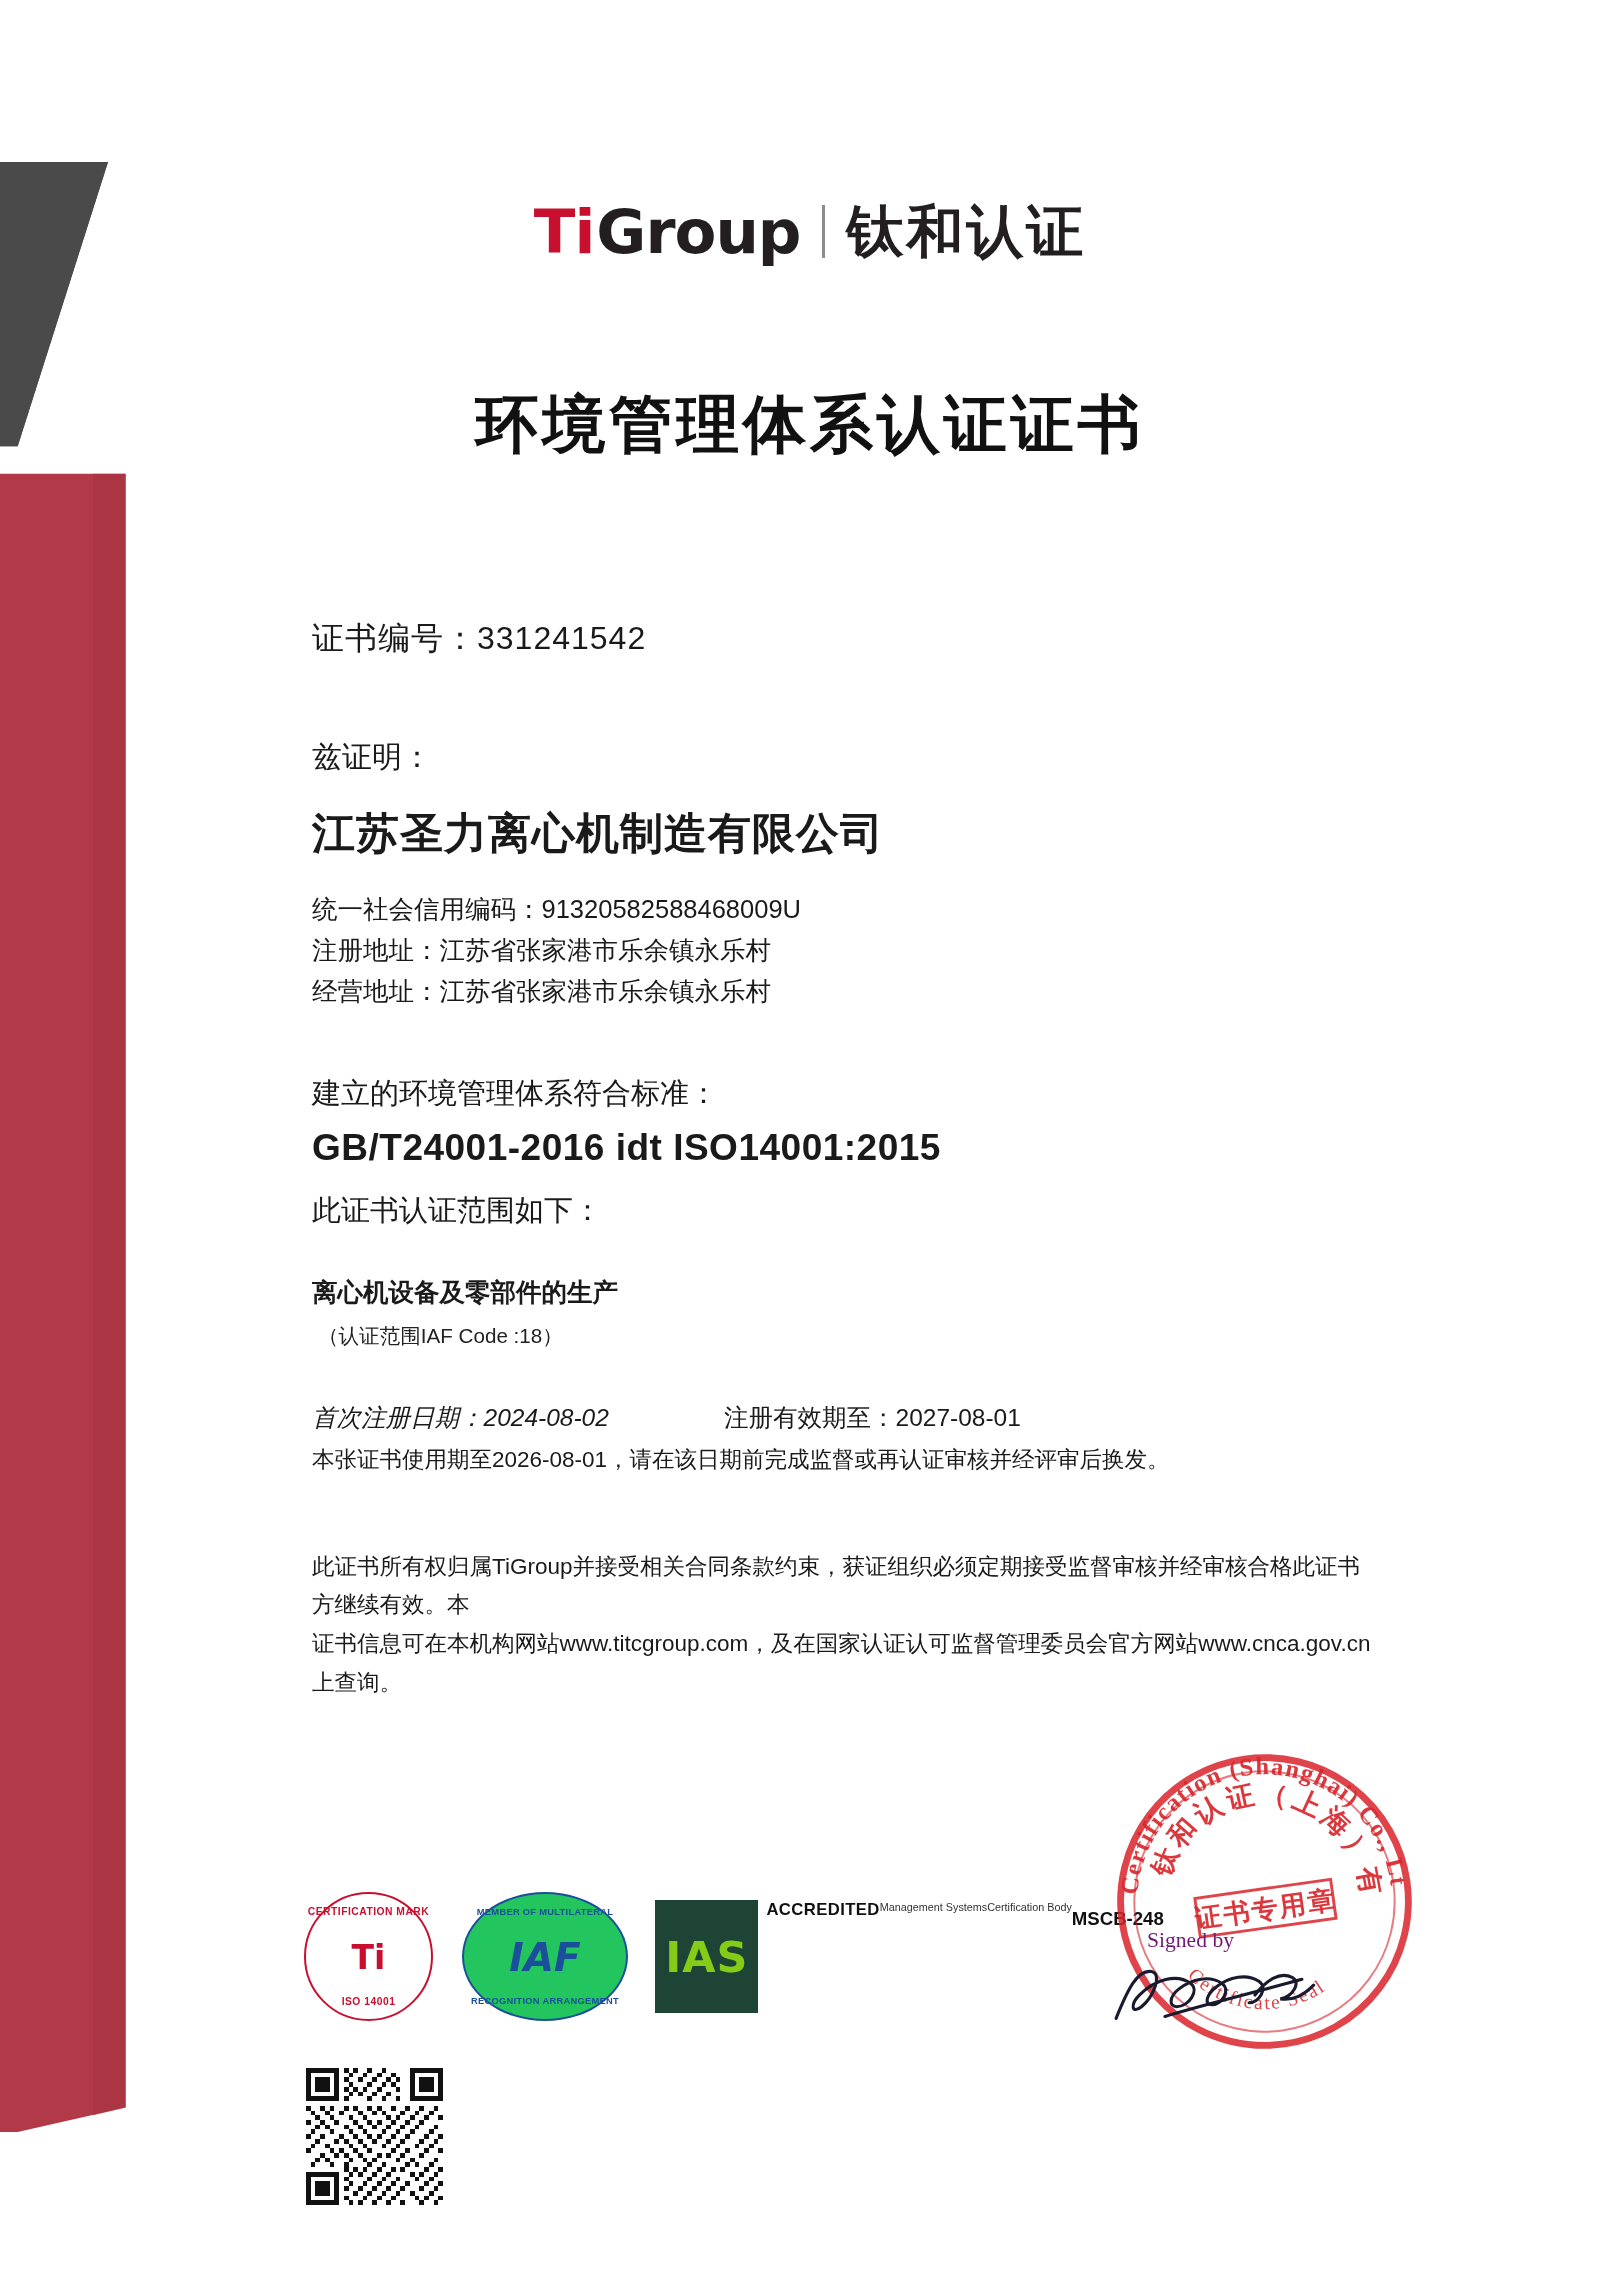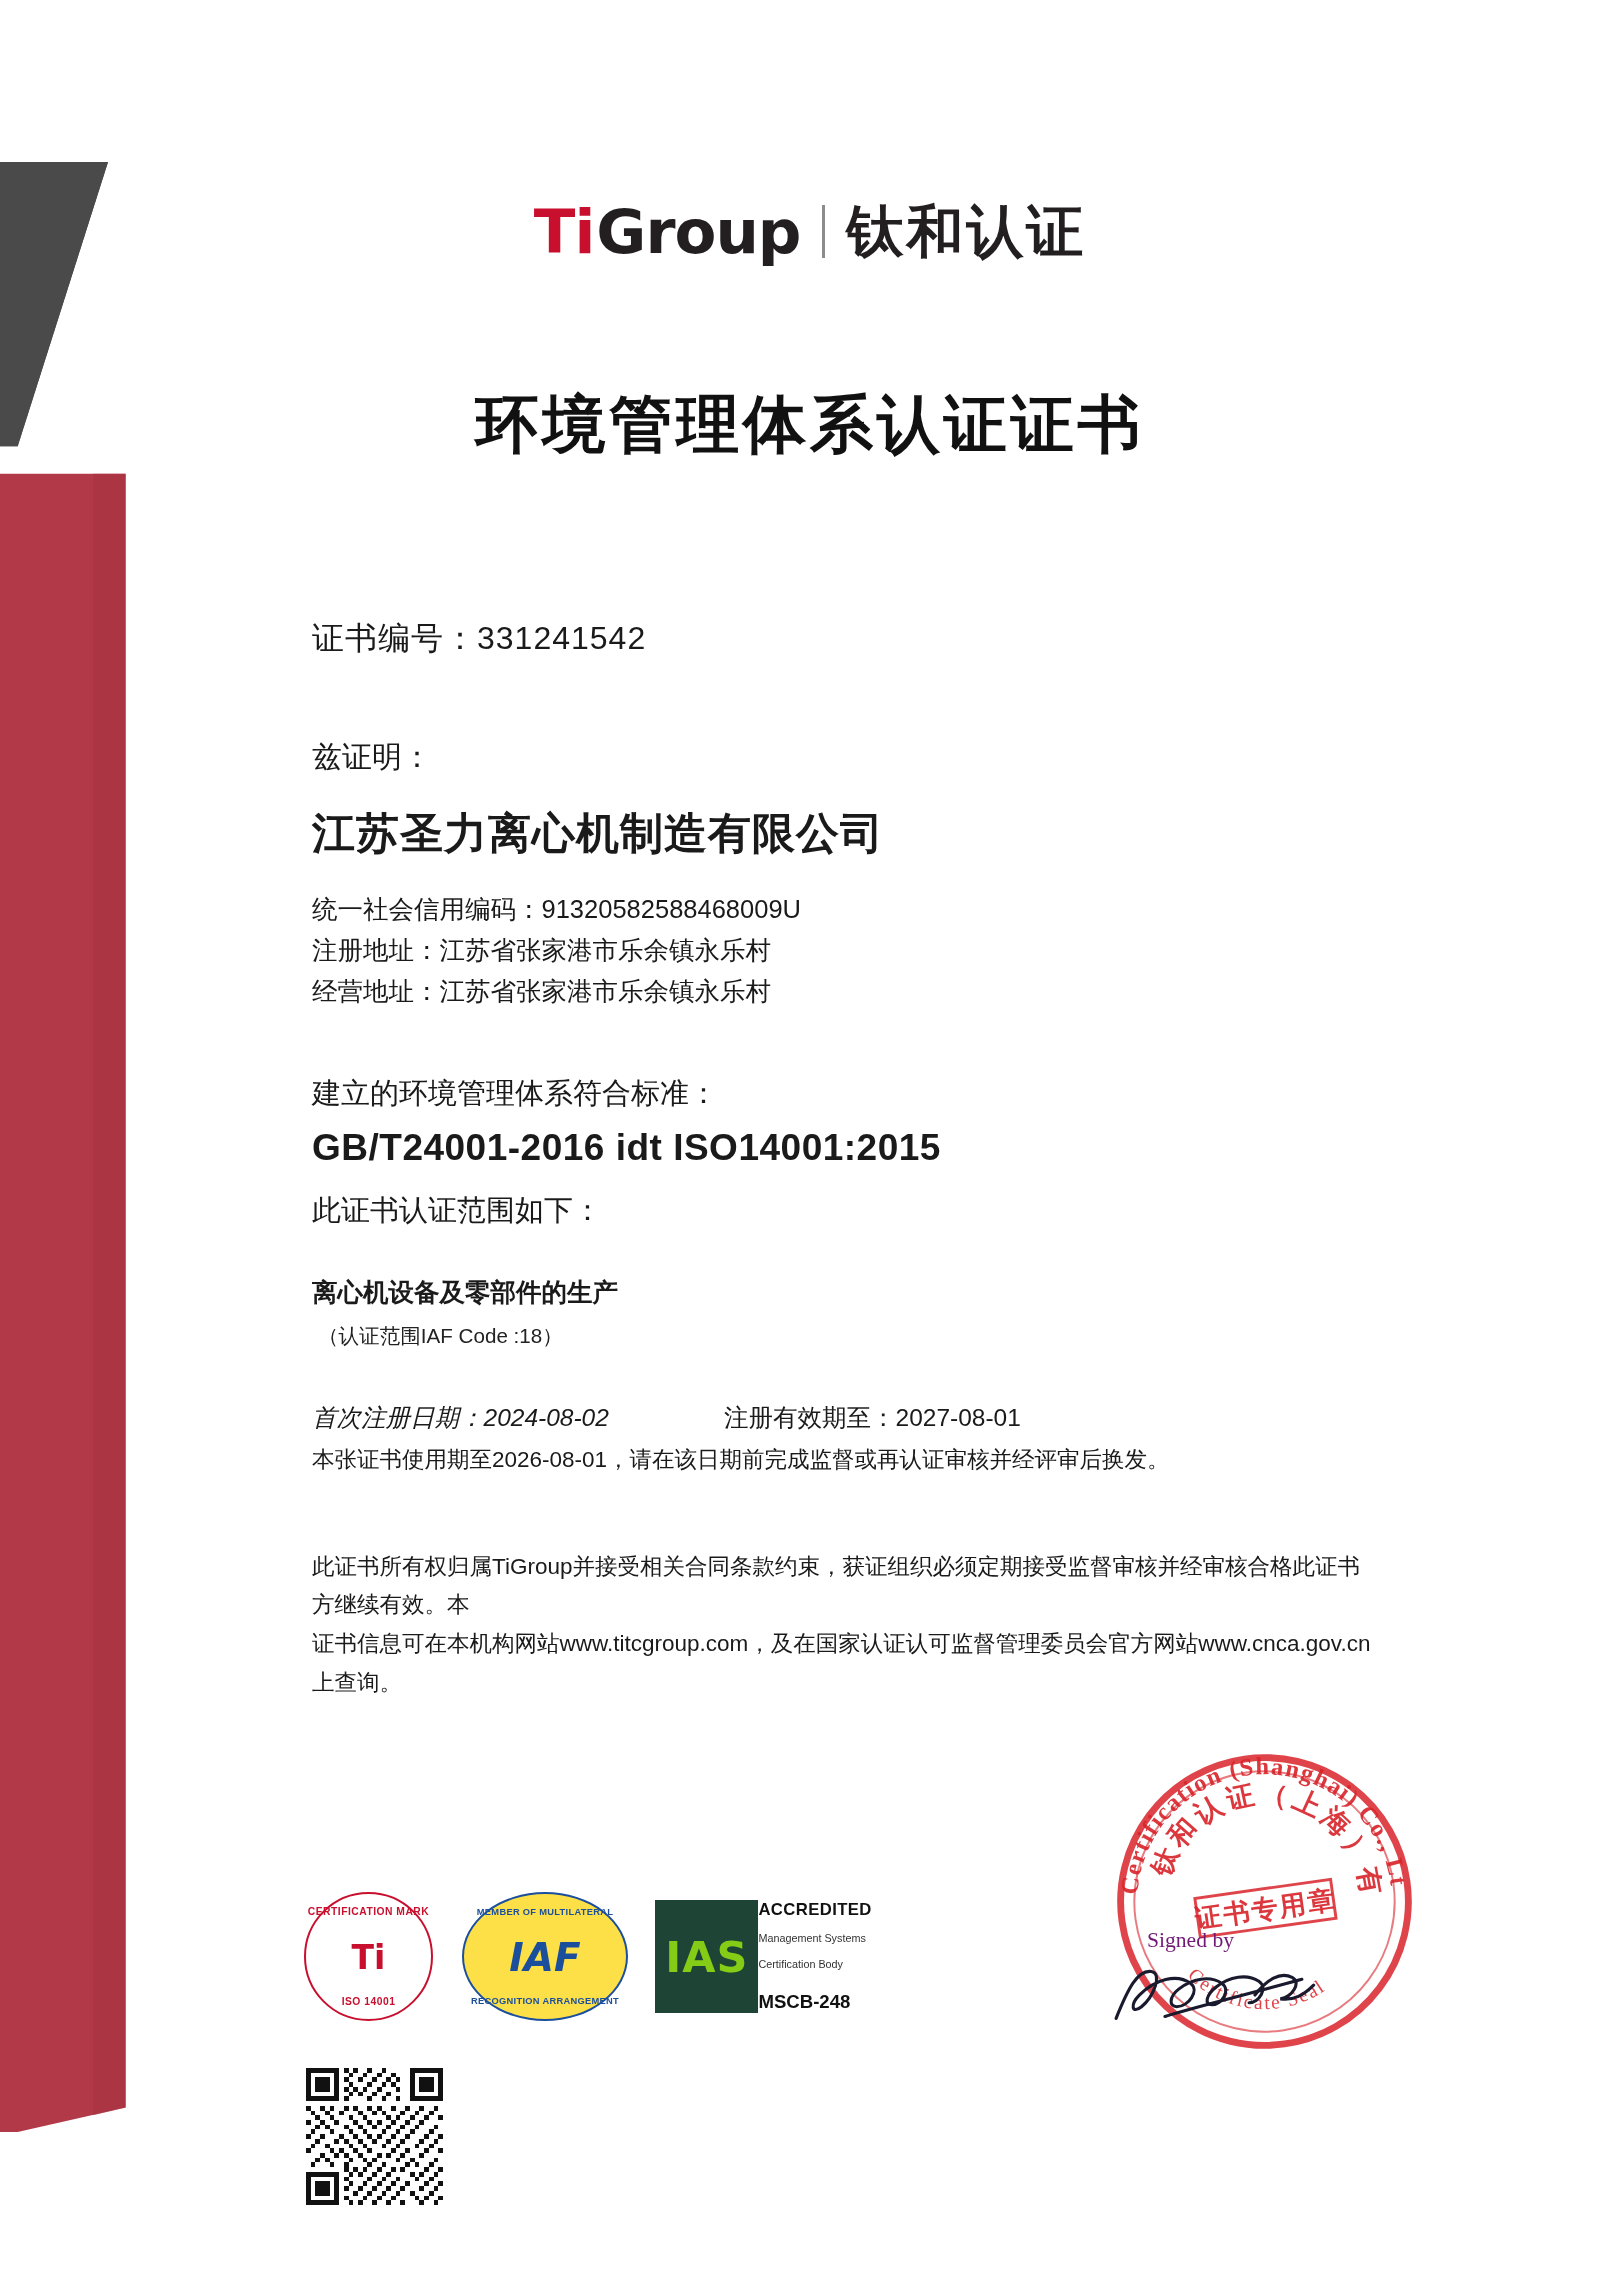--- a/index.html
+++ b/index.html
@@ -197,21 +197,21 @@
   .mark-ti .top-txt { top: 11.8px; }
   .mark-ti .bot-txt { bottom: 11.8px; }
 
   .mark-iaf {
     width: 162px;
     height: 125px;
     border-radius: 50%;
     border: 2.9px solid #1b4f9c;
     position: relative;
     margin-right: 27.4px;
-    background: #fde047;
+    background: #22c55e;
   }
   .mark-iaf .iaf-main {
     position: absolute;
     left: 50%;
     top: 50%;
     transform: translate(-50%, -50%);
     font-size: 39px;
     font-weight: bold;
     color: #1b4f9c;
     font-style: italic;
@@ -242,24 +242,24 @@
     height: 113px;
     display: flex;
     align-items: center;
     justify-content: center;
     font-size: 43px;
     font-weight: bold;
     letter-spacing: 1px;
     font-family: "DejaVu Sans", sans-serif;
   }
   .mark-ias .ias-txt {
-    padding-left: 0;
+    padding-left: 8px;
     display: flex;
-    flex-direction: column;
-    justify-content: space-between;
+    flex-direction: row;
+    justify-content: flex-start;
     height: 113px;
   }
   .mark-ias .ias-acc {
     font-size: 16.7px;
     font-weight: bold;
     letter-spacing: 0.4px;
     color: #111;
   }
   .mark-ias .ias-sub {
     font-size: 10.8px;

